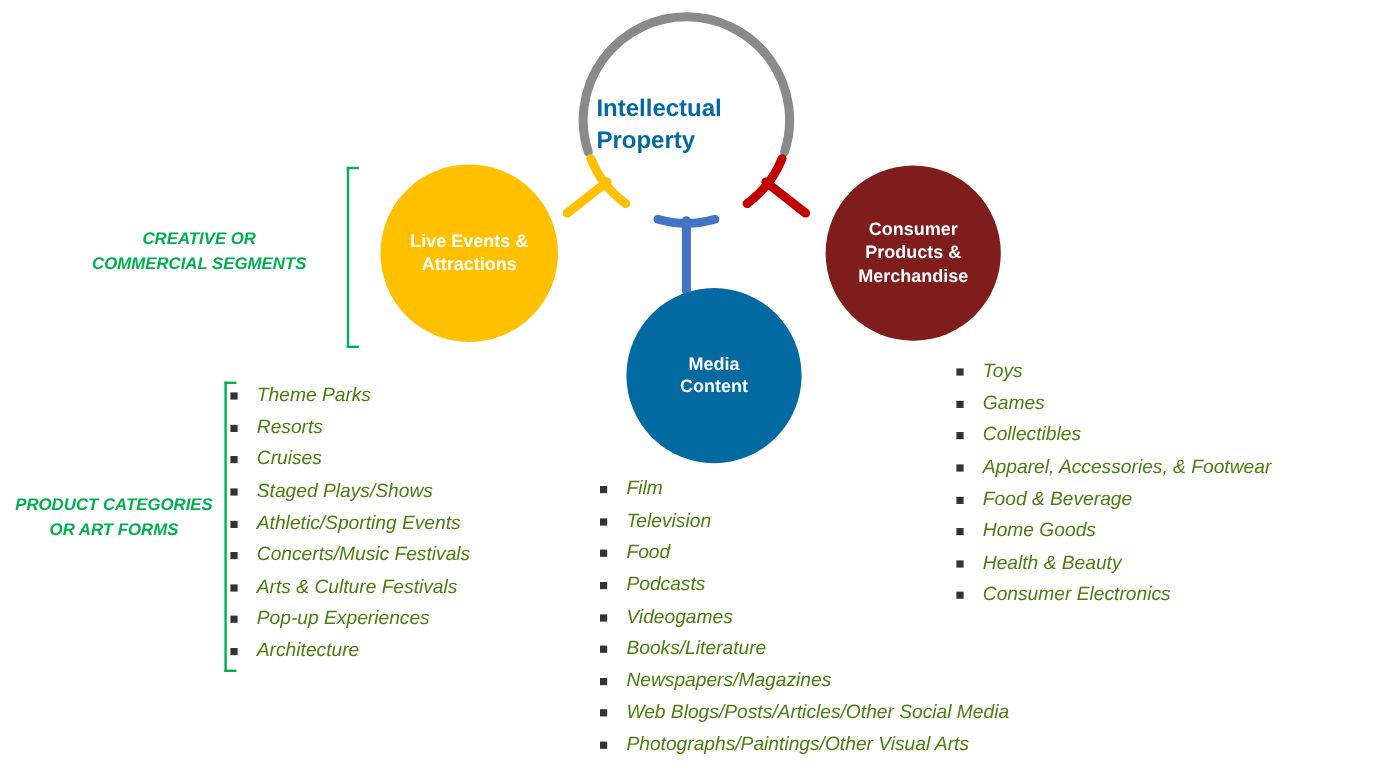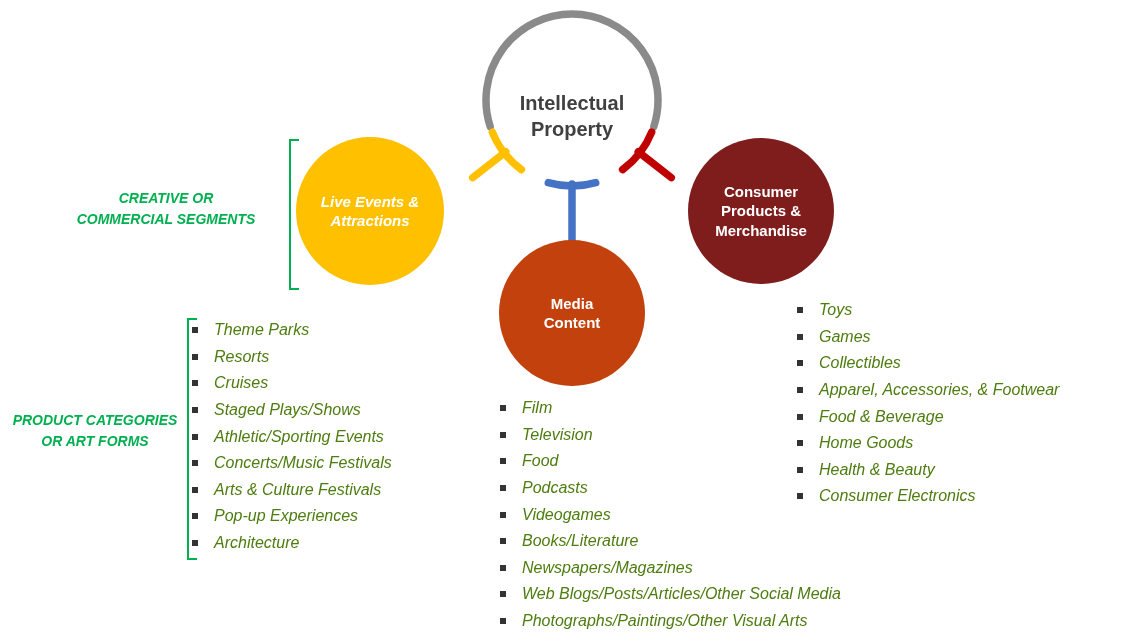--- a/index.html
+++ b/index.html
@@ -7,30 +7,30 @@
     width:1144px;height:644px;position:relative;overflow:hidden;
     background:#ffffff;
     font-family:"Liberation Sans", sans-serif;
   }
   svg.connectors{position:absolute;left:0;top:0;pointer-events:none;}
   .circle{
     position:absolute;border-radius:50%;
     display:flex;align-items:center;justify-content:center;
     text-align:center;color:#ffffff;font-weight:bold;font-size:15px;line-height:1.3;
   }
-  .circle-yellow{left:296px;top:137px;width:148px;height:148px;background:#FFC000;font-style:italic;}
-  .circle-blue{left:499px;top:240px;width:146px;height:146px;background:#c2410c;}
+  .circle-yellow{left:317px;top:137px;width:148px;height:148px;background:#FFC000;}
+  .circle-blue{left:522px;top:240px;width:146px;height:146px;background:#0369a1;}
   .circle-red{left:688px;top:138px;width:146px;height:146px;background:#7f1d1d;}
   .clabel{display:block;}
   .w105{width:105px;}
   .w72{width:72px;}
   .w100{width:100px;}
   .hub-label{
-    position:absolute;left:497px;top:90px;width:150px;text-align:center;
-    font-size:20px;font-weight:bold;color:#404040;line-height:1.3;
+    position:absolute;left:497px;top:78px;width:150px;
+    font-size:20px;font-weight:bold;color:#0369a1;line-height:1.3;
   }
   .side-label{
     position:absolute;color:#00B050;font-weight:bold;font-style:italic;
     font-size:14px;text-align:center;line-height:21px;
   }
   .side-label-segments{left:52px;top:188px;width:228px;}
   .side-label-categories{left:5px;top:410px;width:180px;}
   .bracket{
     position:absolute;width:8px;
     border-left:2px solid #00B050;border-top:2px solid #00B050;border-bottom:2px solid #00B050;

